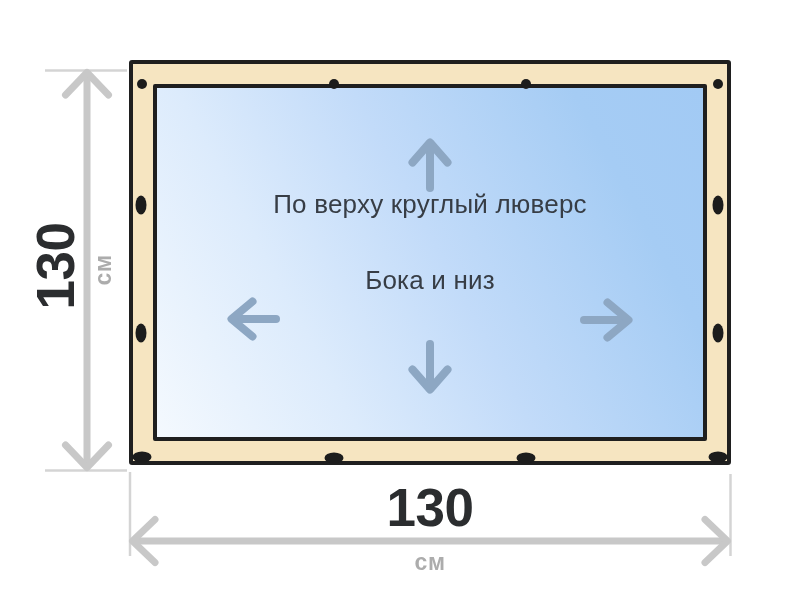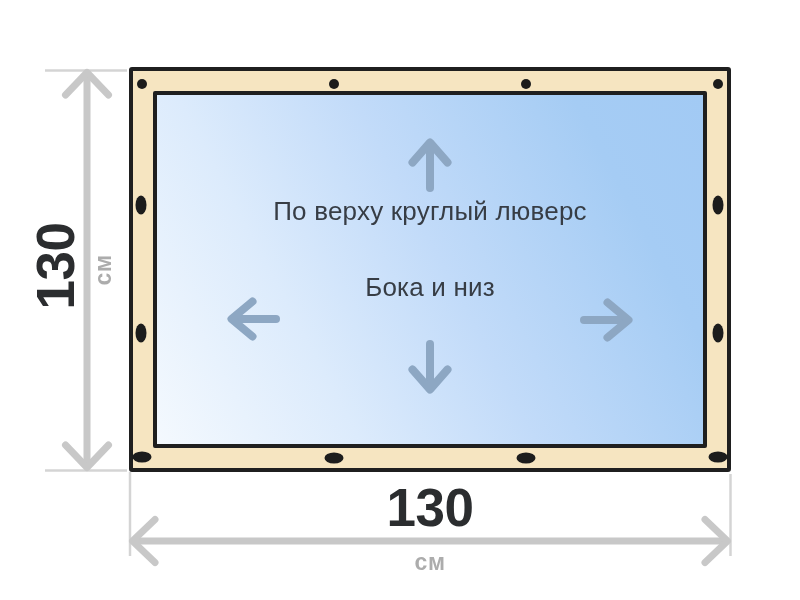--- a/index.html
+++ b/index.html
@@ -4,21 +4,21 @@
 <style>
   html,body{margin:0;padding:0;}
   body{
     width:800px;height:600px;background:#ffffff;overflow:hidden;
     font-family:"Liberation Sans", sans-serif;
   }
   .stage{position:relative;width:800px;height:600px;background:#ffffff;}
 
   
   .frame{
-    position:absolute;left:129px;top:67px;width:594px;height:397px;
+    position:absolute;left:129px;top:60px;width:594px;height:397px;
     background:#f6e5c1;border:4px solid #1f1f1f;border-radius:3px;
   }
   .panel{
     position:absolute;left:20px;top:20px;width:546px;height:349px;
     border:4px solid #1f1f1f;border-radius:2px;
     background:linear-gradient(62deg,#f4f9fe 0%,#dcebfc 28%,#c2dbf9 52%,#a5ccf4 82%,#a2caf4 100%);
   }
 
   
   .grom{position:absolute;background:#1c1c1c;transform:translate(-50%,-50%);}

